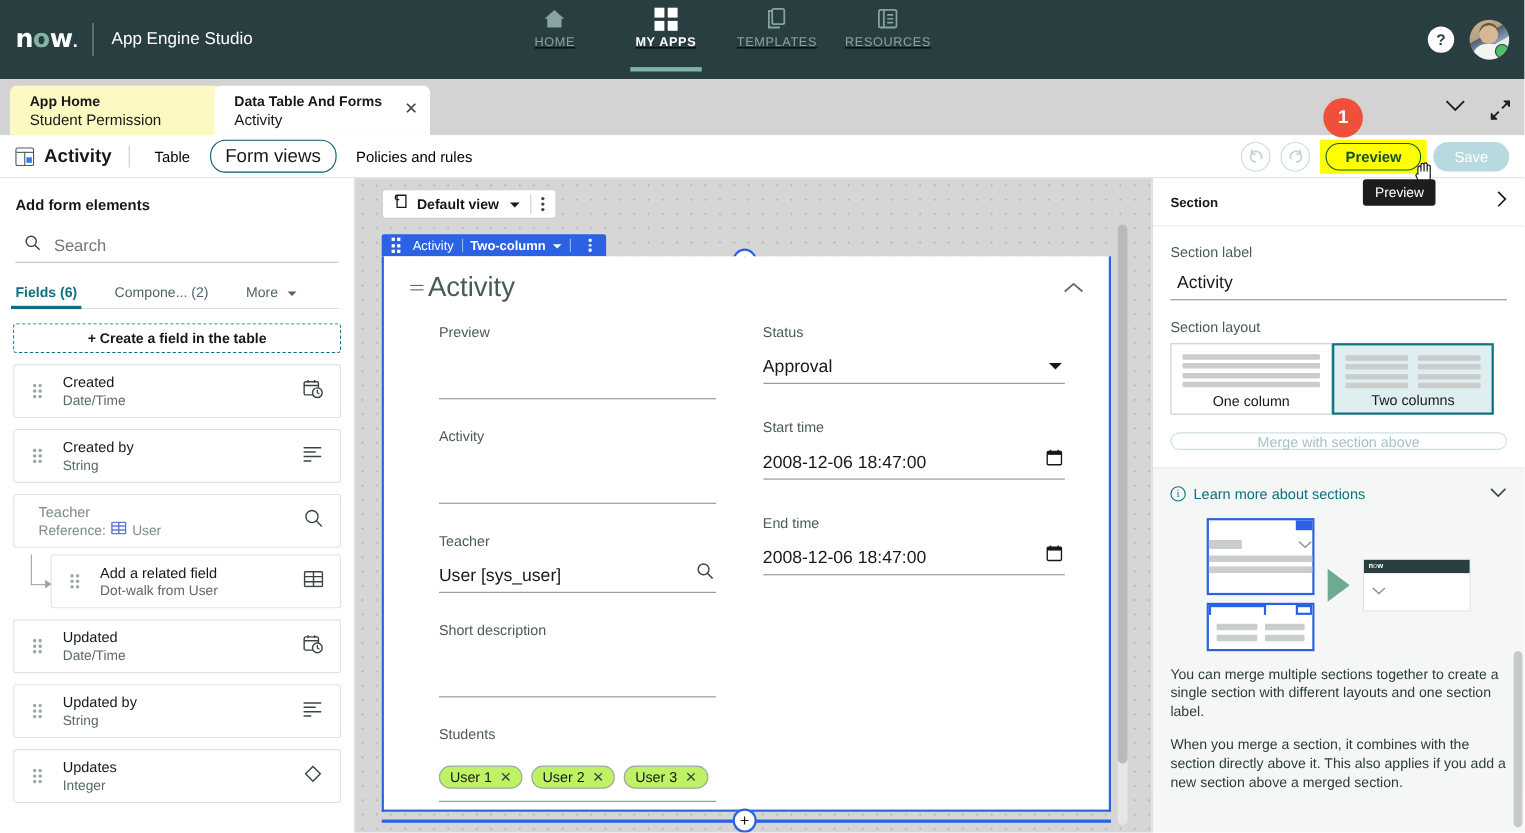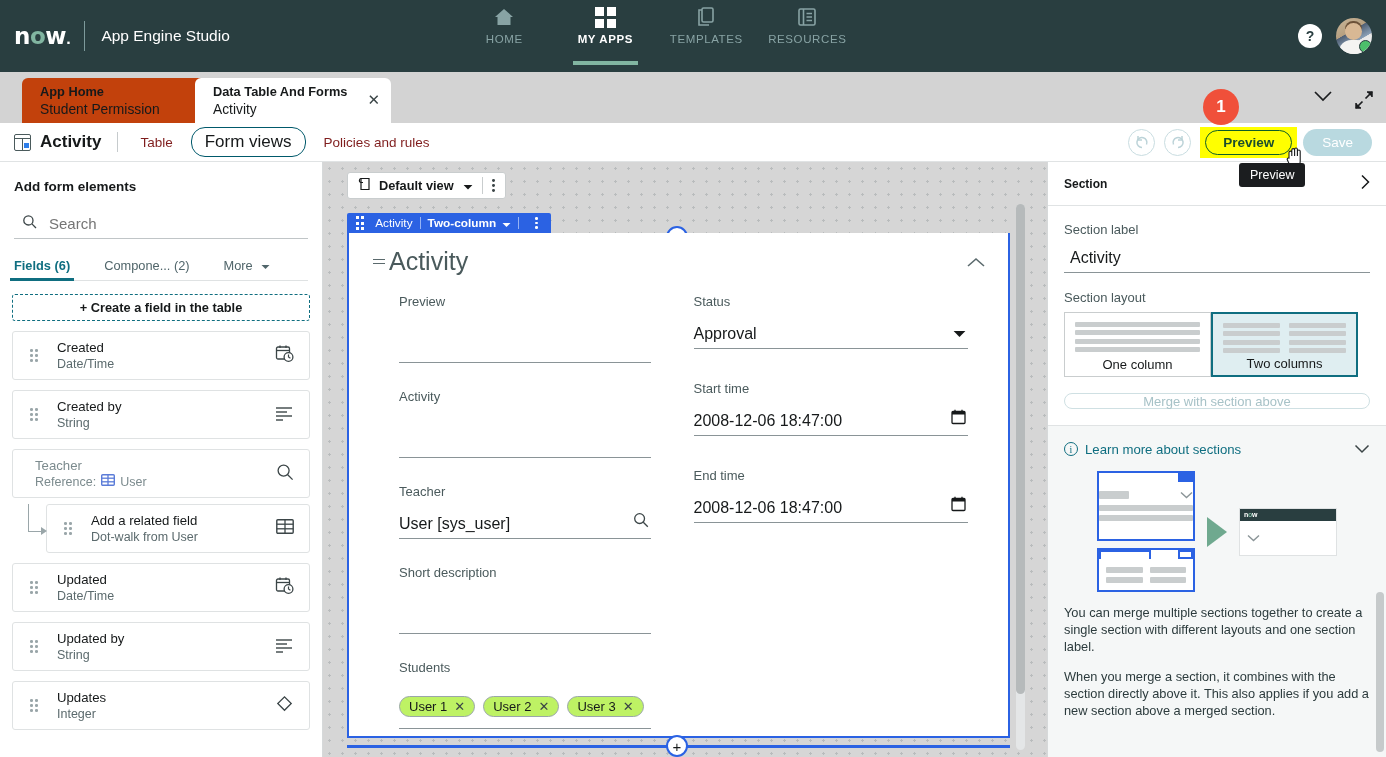--- a/index.html
+++ b/index.html
@@ -19,21 +19,21 @@
   }
   .brand-now {
     margin-left: 14px; color: #fff; font-size: 23px; font-weight: bold;
     letter-spacing: -0.5px; font-family: "DejaVu Sans", sans-serif;
   }
   .brand-now .o { color: #81b5a1; }
   .brand-divider {
     width: 1px; height: 30px; background: #7d9a9b; margin: 0 16px 0 14px;
   }
   .brand-app { color: #fff; font-size: 15.5px; }
-  .nav-items { display: flex; align-items: flex-end; margin-left: 224px; height: 57px; }
+  .nav-items { display: flex; align-items: flex-end; margin-left: 224px; height: 57px; text-decoration: underline; }
   .nav-item {
     width: 101px; height: 72px; display: flex; flex-direction: column;
     align-items: center; justify-content: center; cursor: pointer;
     position: relative; padding-bottom: 8px;
   }
   .nav-item .nav-ico { height: 26px; display:flex; align-items:center; justify-content:center; margin-bottom: 3px; }
   .nav-item .nav-lbl {
     font-size: 11.5px; letter-spacing: 0.6px; color: #88a3a4;
   }
   .nav-item.active .nav-lbl { color: #fff; font-weight: bold; }
@@ -76,21 +76,21 @@
 
   
   .tabbar {
     position: absolute; left: 0; top: 72px; width: 1386px; height: 51px;
     background: #d3d3d3;
   }
   .tab {
     position: absolute; top: 6px; height: 45px; border-radius: 6px 6px 0 0;
     padding: 6px 14px 0 18px; cursor: pointer;
   }
-  .tab-inactive { left: 22px; width: 192px; background: #c2410c; }
+  .tab-inactive { left: 9px; width: 192px; background: #fef9c3; }
   .tab-active { left: 195px; width: 196px; background: #fff; }
   .tab-t1 { font-size: 12.8px; font-weight: bold; color: #16191a; line-height: 16px; }
   .tab-t2 { font-size: 13.8px; color: #16191a; line-height: 19px; }
   .tab-close {
     position: absolute; right: 11px; top: 14px; font-size: 15px; color: #3b4547;
     cursor: pointer; line-height: 1;
   }
   .tab-ctl-caret {
     position: absolute; right: 52px; top: 17px; cursor: pointer;
   }
@@ -121,21 +121,21 @@
   }
   .ab-tableicon::after {
     content:""; position:absolute; left:7px; top:3px; bottom:0; width:1.4px; background:#4a5a5c;
   }
   .ab-tableicon i {
     position:absolute; left:8.5px; top:8px; width:5px; height:5px; background:#2e7eea;
   }
   .ab-title { margin-left: 9px; font-size: 17px; font-weight: bold; color: #16191a; }
   .ab-sep { width: 1px; height: 20px; background: #c6cbcd; margin: 0 16px; }
   .ab-link {
-    font-size: 13.5px; color: #7f1d1d; margin-right: 12px; padding: 4px 6px; cursor: pointer;
+    font-size: 13.5px; color: #000000; margin-right: 12px; padding: 4px 6px; cursor: pointer;
   }
   .ab-pill {
     font-size: 17px; color: #16191a; padding: 4px 13px; border: 1.6px solid #00596b;
     border-radius: 14px; cursor: pointer; margin-right: 12px;
   }
   .ab-right { margin-left: auto; display: flex; align-items: center; padding-right: 14px; }
   .circ-btn {
     width: 27px; height: 27px; border-radius: 50%; border: 1.5px solid #c9dde1;
     display: flex; align-items: center; justify-content: center; margin-right: 9px;
     cursor: pointer; color: #bcd3d8; font-size: 15px;

